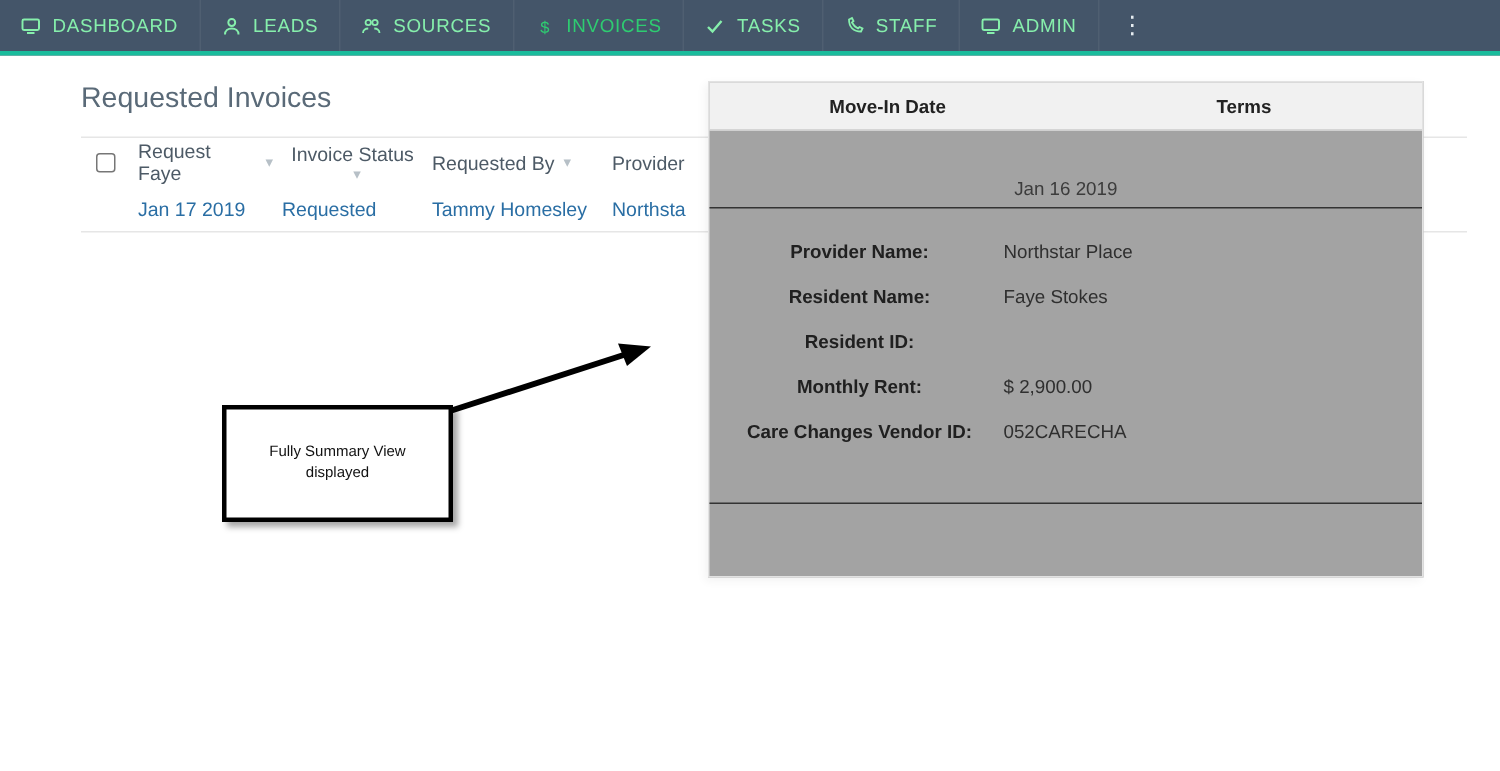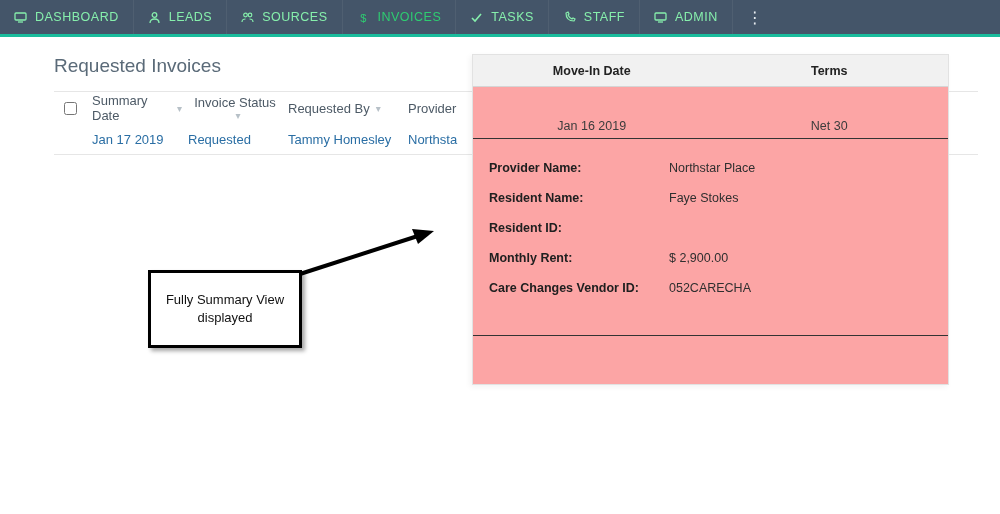--- a/index.html
+++ b/index.html
@@ -80,21 +80,21 @@
 
   input[type=checkbox] {
     width: 13px; height: 13px; cursor:pointer;
   }
 
   .panel {
     position: absolute;
     top: 54px;
     left: 472px;
     width: 477px;
-    background: #fca5a5;
+    background: #a3a3a3;
     border: 1px solid #e2e2e2;
     box-shadow: -2px 2px 6px rgba(0,0,0,0.05);
   }
   .panel-head {
     display: flex;
     background: #f1f1f1;
     border-bottom: 1px solid #d5d5d5;
     height: 32px;
     align-items: center;
     color: #222;
@@ -120,21 +120,21 @@
     border-bottom: 1px solid #333;
   }
   .kv {
     display: flex;
     align-items: center;
     padding: 8px 0;
     font-size: 12.5px;
   }
   .kv .k {
     width: 174px;
-    text-align: left;
+    text-align: center;
     font-weight: 700;
     color: #202020;
     padding-right: 6px;
   }
   .kv .v {
     color: #2f2f2f;
     padding-left: 6px;
   }
 
   .callout {
@@ -143,21 +143,21 @@
     left: 148px;
     width: 154px;
     height: 78px;
     background: #fff;
     border: 3px solid #000;
     box-shadow: 3px 3px 4px rgba(0,0,0,0.35);
     display: flex;
     align-items: center;
     justify-content: center;
     text-align: center;
-    font-size: 13px;
+    font-size: 10px;
     color: #111;
     padding: 6px 10px;
     line-height: 1.4;
   }
 
   svg.icon-svg { width: 13px; height: 13px; fill: currentColor; }
 </style>
 </head>
 <body>
 
@@ -231,21 +231,21 @@
 
 <div class="page">
   <div class="page-title">Requested Invoices</div>
 
   <div class="table">
     <div class="thead">
       <div class="th th-check">
         <input type="checkbox" style="">
       </div>
       <div class="th th-request">
-        <span>Summary Date</span>
+        <span>Request Faye</span>
         <span class="arrow">▾</span>
       </div>
       <div class="th th-status">
         <span>Invoice Status</span>
         <span class="arrow">▾</span>
       </div>
       <div class="th th-by">
         <span>Requested By</span>
         <span class="arrow">▾</span>
       </div>
@@ -265,21 +265,20 @@
   </div>
 </div>
 
 <div class="panel">
   <div class="panel-head">
     <div class="ph1">Move-In Date</div>
     <div class="ph2">Terms</div>
   </div>
   <div class="panel-row1">
     <div class="c1">Jan 16 2019</div>
-    <div class="c2">Net 30</div>
   </div>
   <div class="kvlist">
     <div class="kv">
       <div class="k">Provider Name:</div>
       <div class="v">Northstar Place</div>
     </div>
     <div class="kv">
       <div class="k">Resident Name:</div>
       <div class="v">Faye Stokes</div>
     </div>

